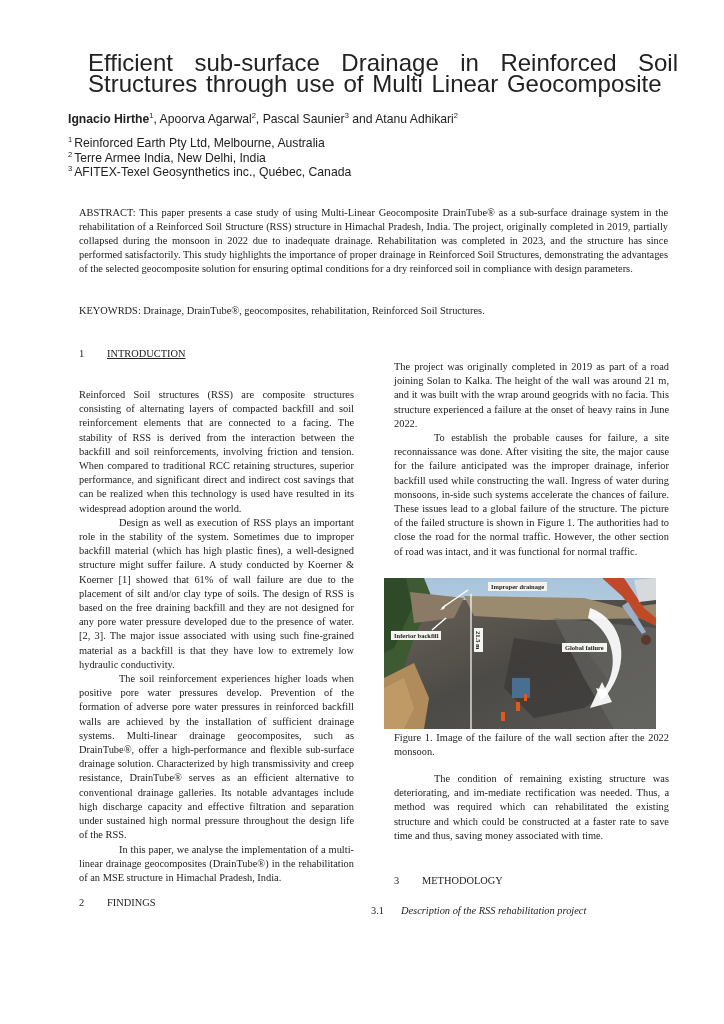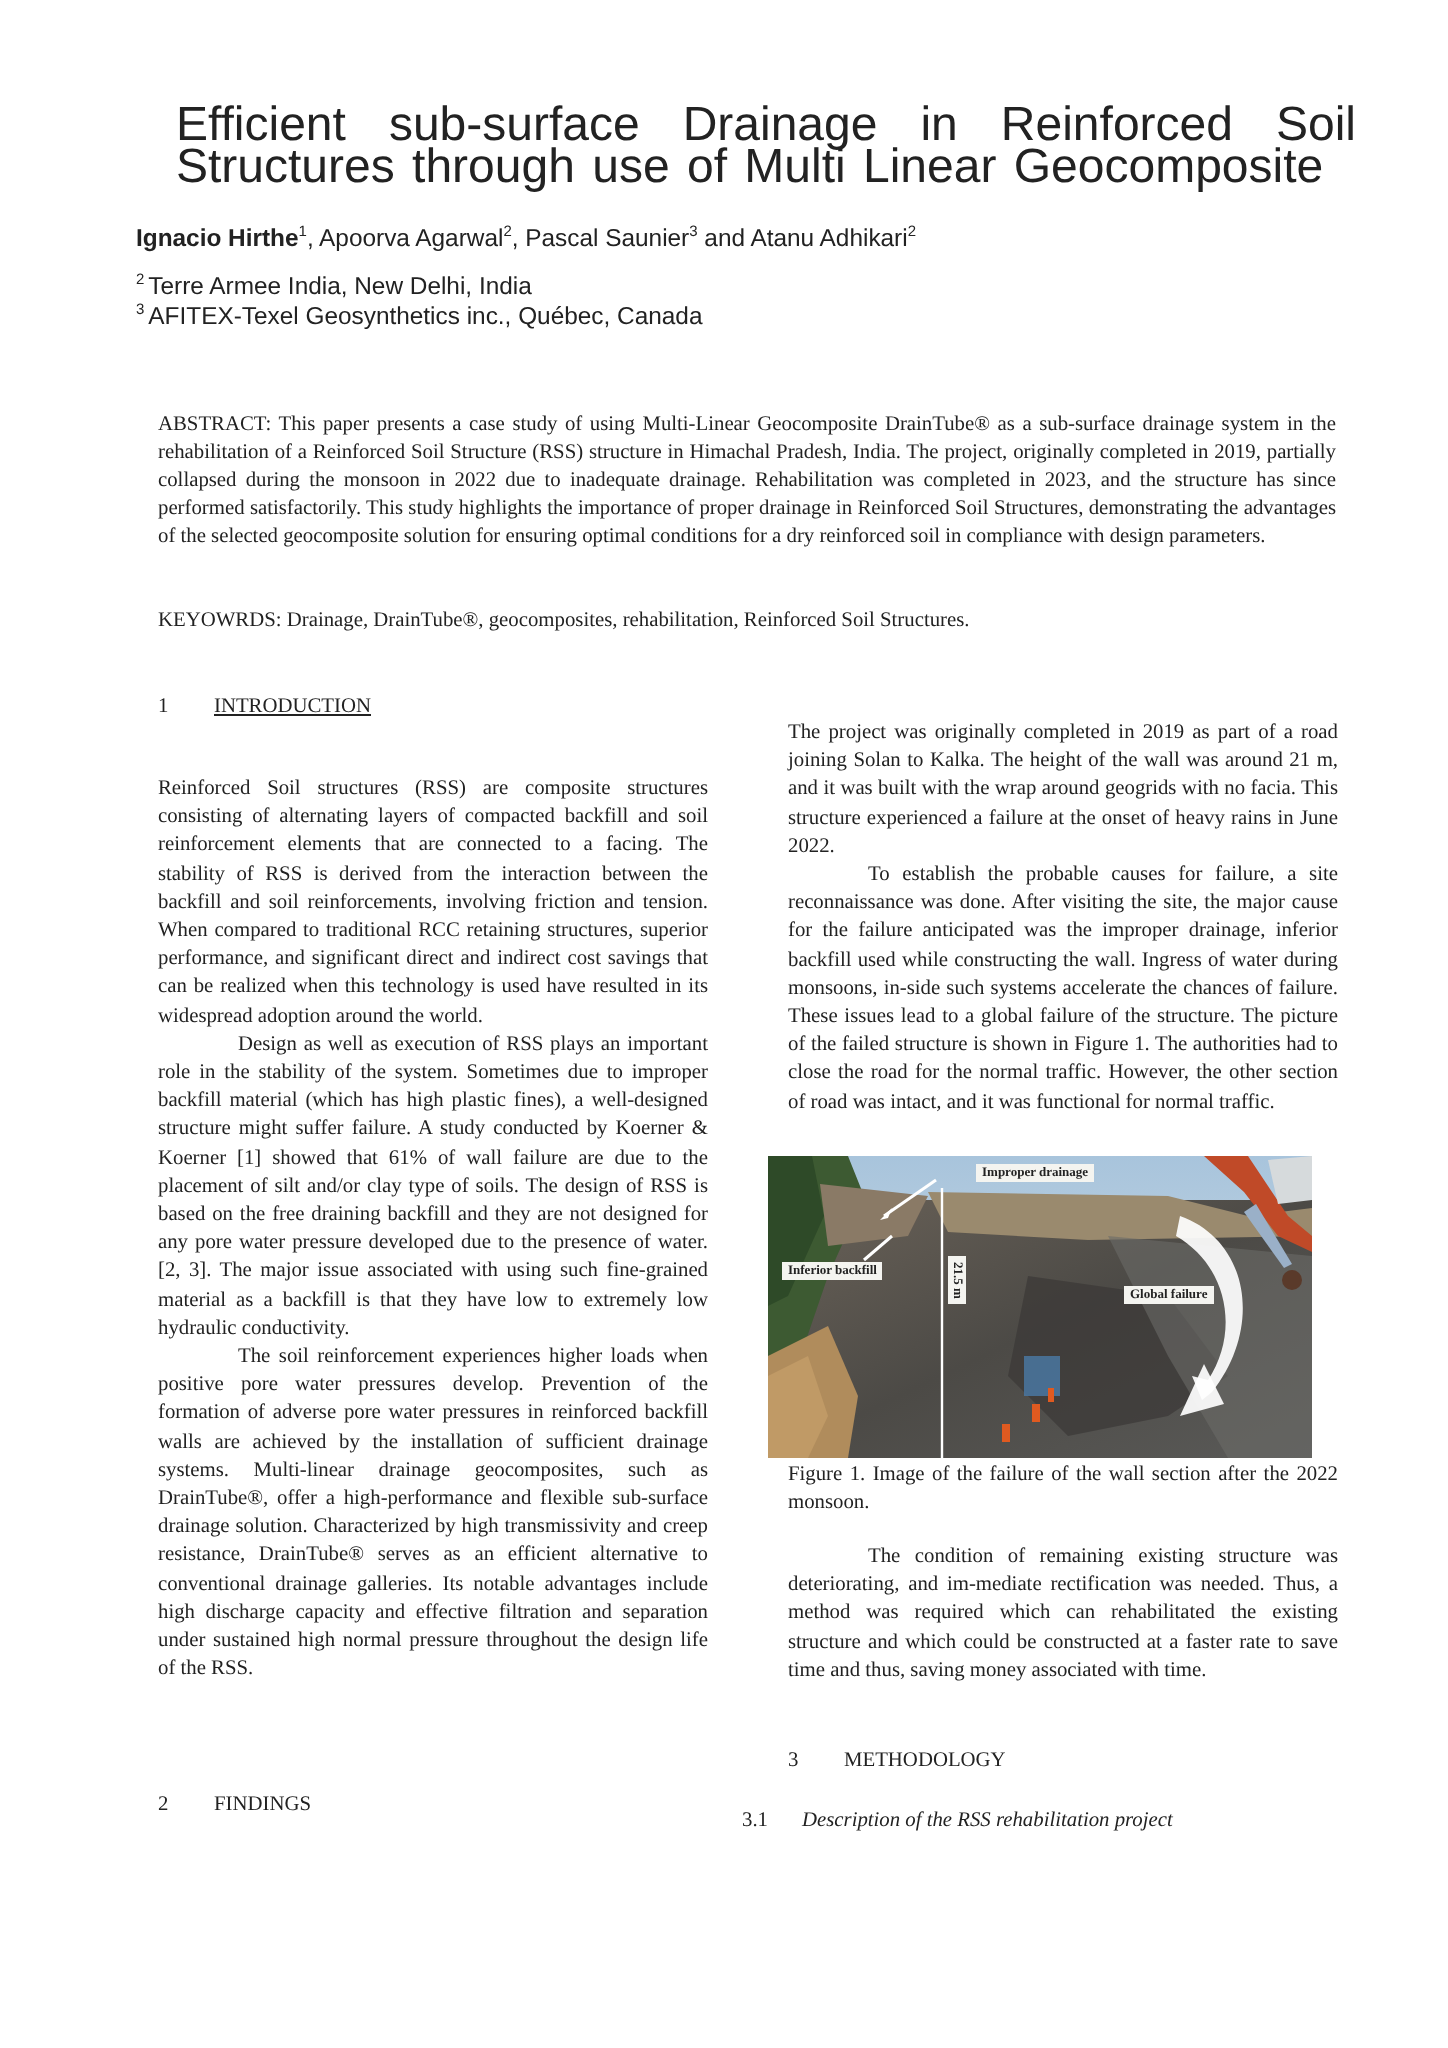--- a/index.html
+++ b/index.html
@@ -38,36 +38,38 @@
   .fig-label-vert { position: absolute; background: #f4f4f0; color: #222; font-family: "Liberation Serif", serif; font-weight: bold; font-size: 6.5px; padding: 3px 1px; writing-mode: vertical-rl; white-space: nowrap; }
 </style>
 </head>
 <body>
 
 <div id="title" class="abs sans">Efficient sub-surface Drainage in Reinforced Soil Structures through use of Multi Linear Geocomposite</div>
 
 <div id="authors" class="abs sans"><b>Ignacio Hirthe</b><sup>1</sup><span>, </span><span>Apoorva Agarwal</span><sup>2</sup><span>, </span><span>Pascal Saunier</span><sup>3</sup><span> and </span><span>Atanu Adhikari</span><sup>2</sup></div>
 
 <div id="affils" class="abs sans">
+    <div><sup>1</sup><span>Reinforced Earth Pty Ltd, Melbourne, Australia</span></div>
     <div><sup>2</sup><span>Terre Armee India, New Delhi, India</span></div>
     <div><sup>3</sup><span>AFITEX-Texel Geosynthetics inc., Québec, Canada</span></div>
   </div>
 
 <div id="abstract" class="abs serif">ABSTRACT: This paper presents a case study of using Multi-Linear Geocomposite DrainTube® as a sub-surface drainage system in the rehabilitation of a Reinforced Soil Structure (RSS) structure in Himachal Pradesh, India. The project, originally completed in 2019, partially collapsed during the monsoon in 2022 due to inadequate drainage. Rehabilitation was completed in 2023, and the structure has since performed satisfactorily. This study highlights the importance of proper drainage in Reinforced Soil Structures, demonstrating the advantages of the selected geocomposite solution for ensuring optimal conditions for a dry reinforced soil in compliance with design parameters.</div>
 
 <div id="keywords" class="abs serif">KEYOWRDS: Drainage, DrainTube®, geocomposites, rehabilitation, Reinforced Soil Structures.</div>
 
 <div class="abs heading serif" style="left:68px; top:347px;text-decoration:underline;">
   <span class="num">1</span><span>INTRODUCTION</span>
 </div>
 
 <div id="col-left" class="abs col serif">
   <p>Reinforced Soil structures (RSS) are composite structures consisting of alternating layers of compacted backfill and soil reinforcement elements that are connected to a facing. The stability of RSS is derived from the interaction between the backfill and soil reinforcements, involving friction and tension. When compared to traditional RCC retaining structures, superior performance, and significant direct and indirect cost savings that can be realized when this technology is used have resulted in its widespread adoption around the world.</p>
   <p class="indent">Design as well as execution of RSS plays an important role in the stability of the system. Sometimes due to improper backfill material (which has high plastic fines), a well-designed structure might suffer failure. A study conducted by Koerner &amp; Koerner [1] showed that 61% of wall failure are due to the placement of silt and/or clay type of soils. The design of RSS is based on the free draining backfill and they are not designed for any pore water pressure developed due to the presence of water. [2, 3]. The major issue associated with using such fine-grained material as a backfill is that they have low to extremely low hydraulic conductivity.</p>
   <p class="indent">The soil reinforcement experiences higher loads when positive pore water pressures develop. Prevention of the formation of adverse pore water pressures in reinforced backfill walls are achieved by the installation of sufficient drainage systems. Multi-linear drainage geocomposites, such as DrainTube®, offer a high-performance and flexible sub-surface drainage solution. Characterized by high transmissivity and creep resistance, DrainTube® serves as an efficient alternative to conventional drainage galleries. Its notable advantages include high discharge capacity and effective filtration and separation under sustained high normal pressure throughout the design life of the RSS.</p>
+  <p class="indent">In this paper, we analyse the implementation of a multi-linear drainage geocomposites (DrainTube®) in the rehabilitation of an MSE structure in Himachal Pradesh, India.</p>
 </div>
 
 <div class="abs heading serif" style="left:68px; top:896px;">
   <span class="num">2</span><span>FINDINGS</span>
 </div>
 
 <div id="col-right-top" class="abs col serif">
   <p>The project was originally completed in 2019 as part of a road joining Solan to Kalka. The height of the wall was around 21 m, and it was built with the wrap around geogrids with no facia. This structure experienced a failure at the onset of heavy rains in June 2022.</p>
   <p class="indent">To establish the probable causes for failure, a site reconnaissance was done. After visiting the site, the major cause for the failure anticipated was the improper drainage, inferior backfill used while constructing the wall. Ingress of water during monsoons, in-side such systems accelerate the chances of failure. These issues lead to a global failure of the structure. The picture of the failed structure is shown in Figure 1. The authorities had to close the road for the normal traffic. However, the other section of road was intact, and it was functional for normal traffic.</p>
 </div>

